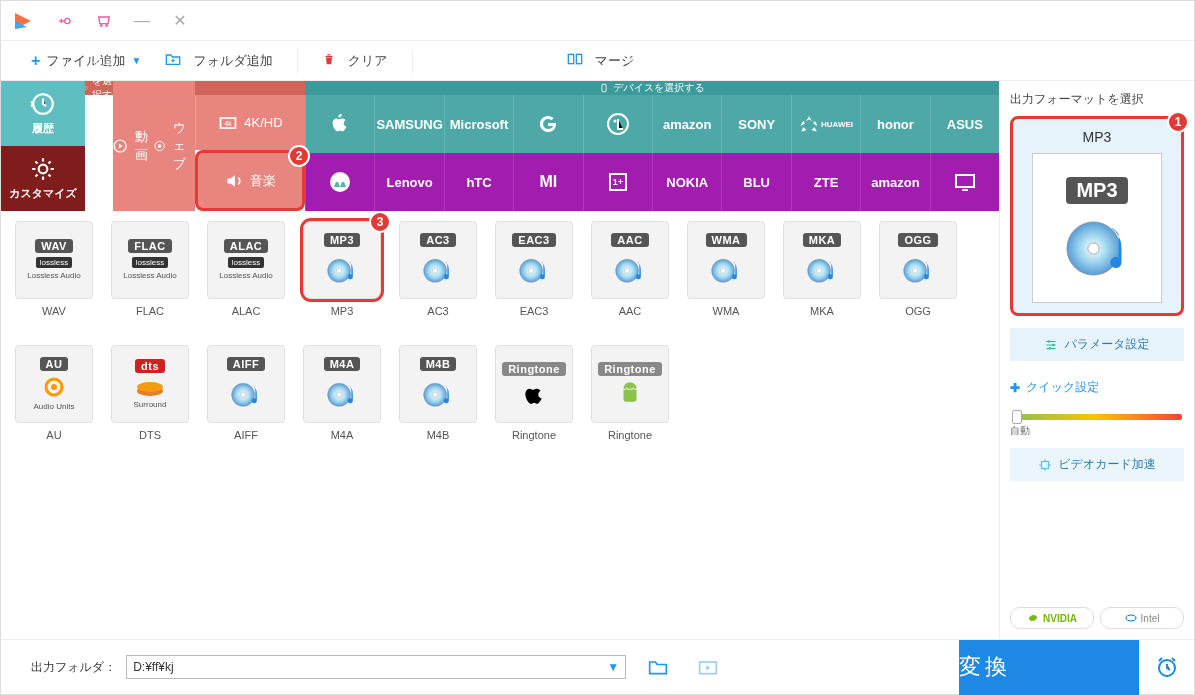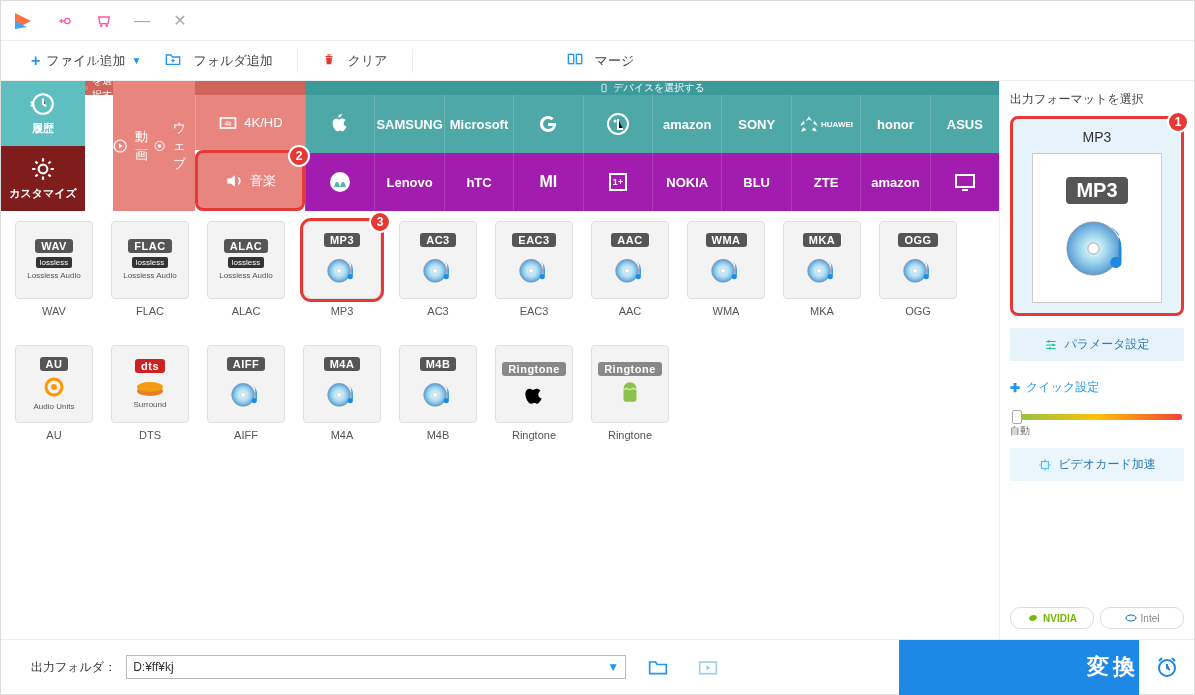--- a/index.html
+++ b/index.html
@@ -78,21 +78,21 @@
 .nvidia { color: #76b900; font-weight: bold; }
 .intel { color: #888; }
 
 
 .bottom { height: 55px; display: flex; align-items: center; padding: 0 0 0 30px; border-top: 1px solid #eee; }
 .bottom .lbl { font-size: 12px; margin-right: 10px; }
 .bottom .path-input { flex: 0 0 500px; border: 1px solid #bbb; height: 24px; padding: 2px 6px; font-size: 12px; display: flex; align-items: center; justify-content: space-between; }
 .bottom .path-input .caret { color: #2196f3; }
 .bottom .b-icon { width: 36px; height: 36px; display: flex; align-items: center; justify-content: center; color: #2196f3; cursor: pointer; margin-left: 14px; font-size: 18px; }
 .bottom .spacer { flex: 1; }
-.convert-btn { width: 240px; height: 55px; background: #1e88e5; color: #fff; font-size: 22px; display: flex; align-items: center; justify-content: flex-end; cursor: pointer; letter-spacing: 4px; font-weight: bold; }
+.convert-btn { width: 180px; height: 55px; background: #1e88e5; color: #fff; font-size: 22px; display: flex; align-items: center; justify-content: flex-start; cursor: pointer; letter-spacing: 4px; }
 .clock-btn { width: 55px; height: 55px; display: flex; align-items: center; justify-content: center; color: #1e88e5; cursor: pointer; font-size: 22px; border-left: 1px solid #eee; }
 
 .cd-disc { width: 70px; height: 70px; }
 </style>
 </head>
 <body>
 
 <div class="window">
 
   <div class="titlebar">

